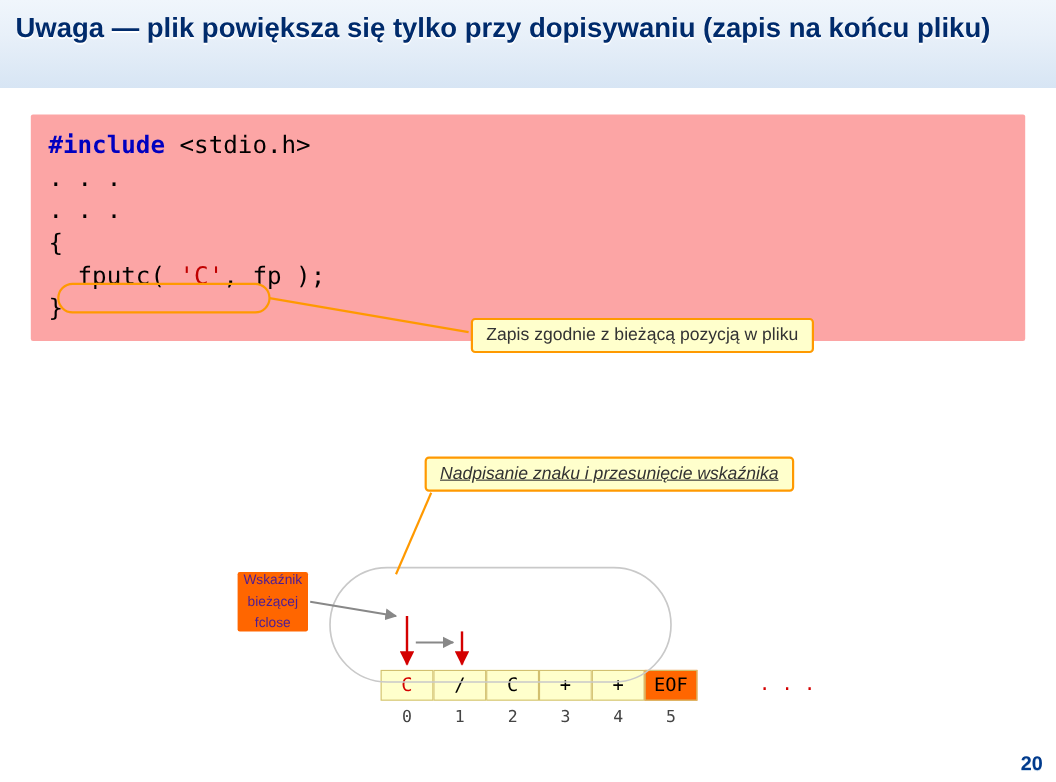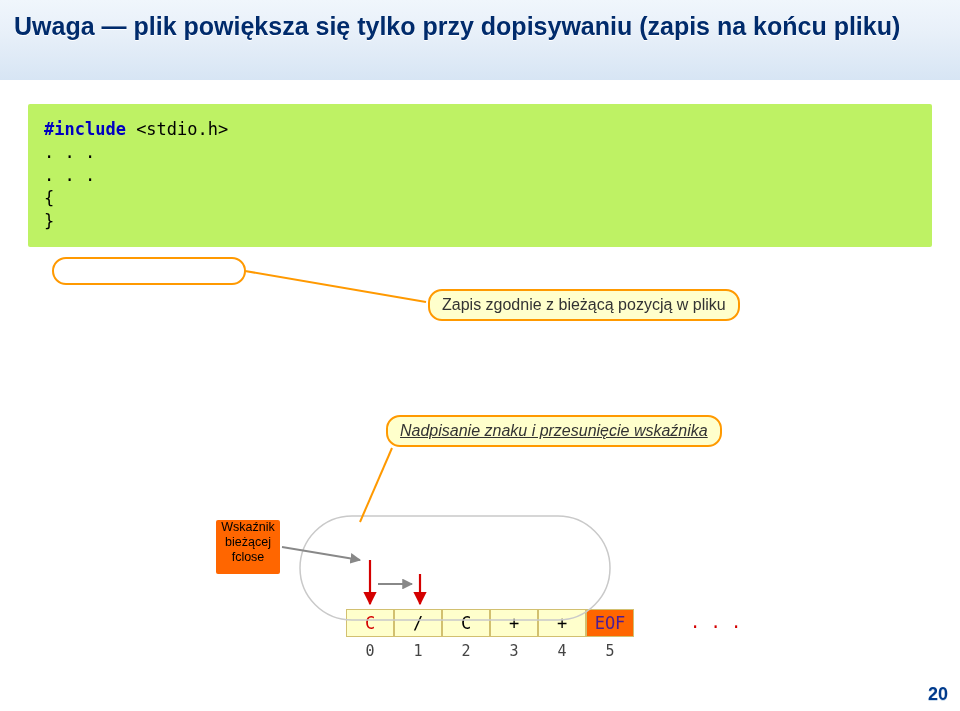--- a/index.html
+++ b/index.html
@@ -24,75 +24,75 @@
     font-size: 25px;
     font-weight: bold;
     color: #002b6c;
     text-shadow: 0 1px 0 #fff;
   }
   .codebox {
     position: absolute;
     left: 28px;
     top: 104px;
     width: 904px;
-    background: #bef264;
+    background: #fca5a5;
     border-radius: 2px;
     padding: 14px 16px 14px 16px;
     font-family: "DejaVu Sans Mono", Menlo, Consolas, monospace;
-    font-size: 17px;
+    font-size: 22px;
     line-height: 1.35;
     color: #000;
   }
   .kw   { color: #0000c0; font-weight: bold; }
   .str  { color: #c00000; }
   .callout {
     position: absolute;
     background: #ffffcc;
     border: 2px solid #ff9900;
-    border-radius: 14px;
+    border-radius: 4px;
     padding: 5px 12px;
     font-size: 16px;
     color: #333;
     white-space: nowrap;
   }
   .callout.italic { font-style: italic; text-decoration: underline; }
   .ptrbox {
     position: absolute;
     left: 216px;
     top: 520px;
     width: 64px;
     height: 54px;
     background: #ff6600;
-    color: #000000;
+    color: #4c1d95;
     font-size: 12.5px;
     text-align: center;
     display: flex;
     flex-direction: column;
-    justify-content: flex-start;
+    justify-content: space-between;
     border-radius: 2px;
     line-height: 1.2;
   }
   .tape {
     position: absolute;
     left: 346px;
     top: 609px;
     display: flex;
   }
   .cell {
     width: 48px;
     height: 28px;
     border: 1px solid #d2c070;
     background: #ffffcc;
     font-family: "DejaVu Sans Mono", monospace;
     font-size: 17px;
     text-align: center;
     line-height: 26px;
   }
   .cell.red { color: #d40000; }
-  .cell.eof { background: #ff6600; color: #4c1d95; }
+  .cell.eof { background: #ff6600; color: #000000; }
   .indices {
     position: absolute;
     left: 346px;
     top: 642px;
     display: flex;
   }
   .idx {
     width: 48px;
     text-align: center;
     font-family: "DejaVu Sans Mono", monospace;
@@ -130,20 +130,21 @@
 
 <div class="banner">
   <div class="banner-title">Uwaga — plik powiększa się tylko przy dopisywaniu (zapis na końcu pliku)</div>
 </div>
 
 <div class="codebox">
   <div><span class="kw">#include</span><span> &lt;stdio.h&gt;</span></div>
   <div>. . .</div>
   <div>. . .</div>
   <div>{</div>
+  <div><span style="white-space:pre;">  fputc( </span><span class="str">'C'</span><span>, fp );</span></div>
   <div></div>
   <div>}</div>
 </div>
 
 <div class="callout" style="left:428px; top:289px;">Zapis zgodnie z bieżącą pozycją w pliku</div>
 <div class="callout italic" style="left:386px; top:415px;">Nadpisanie znaku i przesunięcie wskaźnika</div>
 
 <div class="ptrbox">
   <span>Wskaźnik</span>
   <span>bieżącej</span>

